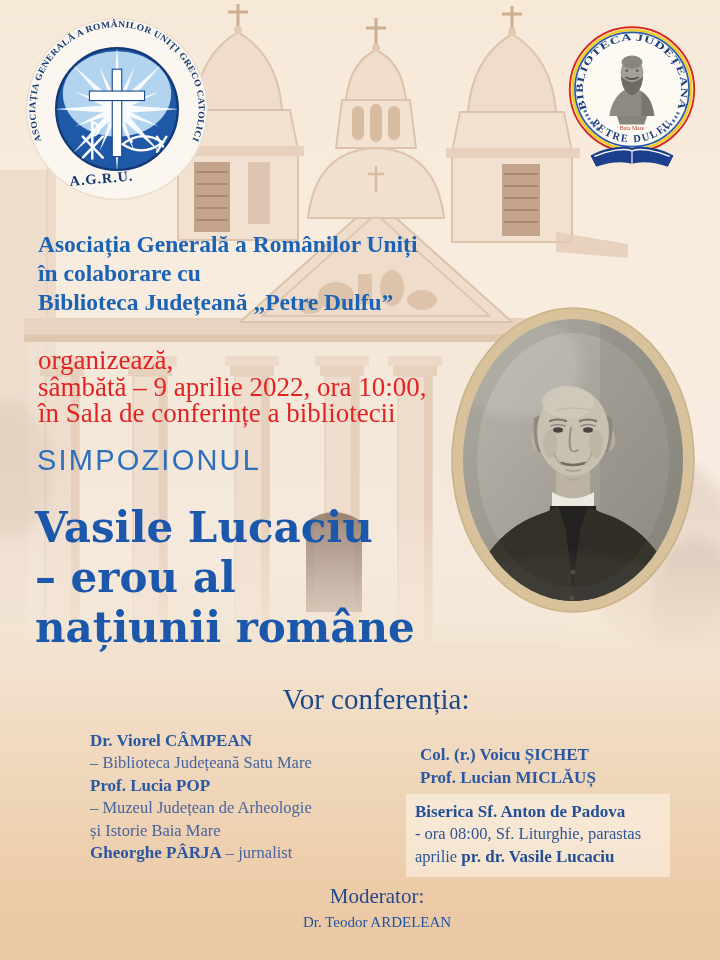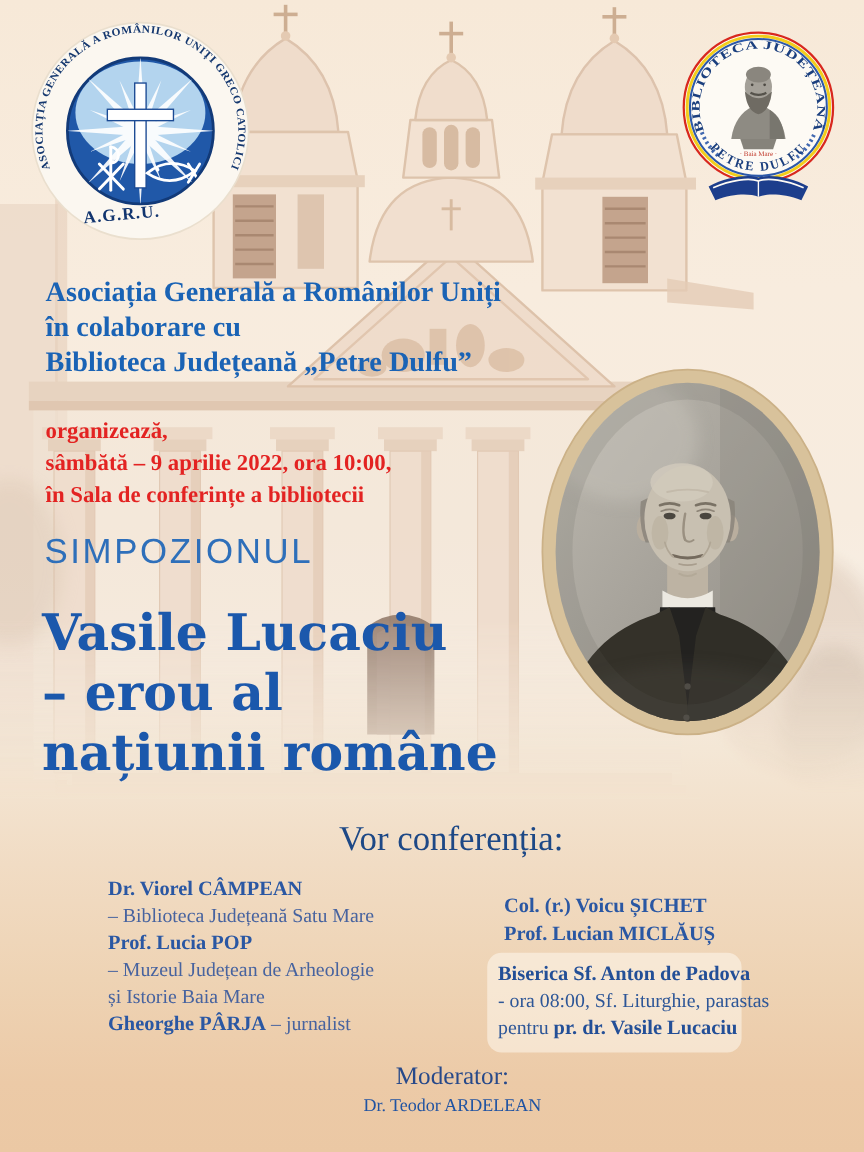--- a/index.html
+++ b/index.html
@@ -11,29 +11,29 @@
   .abs{position:absolute;}
   #church-bg{
     position:absolute;left:0;top:0;width:720px;height:680px;opacity:.95;
     -webkit-mask-image:linear-gradient(to bottom,#000 76%,rgba(0,0,0,0) 98%);
             mask-image:linear-gradient(to bottom,#000 76%,rgba(0,0,0,0) 98%);
   }
   #logo-agru{left:22px;top:14px;width:190px;height:194px;}
   #logo-lib{left:566px;top:22px;width:132px;height:152px;}
   #portrait{left:450px;top:306px;width:246px;height:308px;}
   #org-block{left:38px;top:230px;font-weight:bold;font-size:23.5px;line-height:29px;color:#1a63b5;white-space:nowrap;}
-  #event-block{left:38px;top:347px;font-weight:bold;font-size:19px;line-height:26.5px;color:#e32322;white-space:nowrap;}
+  #event-block{left:38px;top:347px;font-weight:normal;font-size:27px;line-height:26.5px;color:#e32322;white-space:nowrap;}
   #kicker{left:37px;top:444px;font-family:"Liberation Sans",sans-serif;font-size:29px;letter-spacing:2.2px;color:#2e6fba;}
   #title-block{left:35px;top:503px;font-family:"DejaVu Serif",serif;font-weight:bold;font-size:42px;line-height:50px;color:#1b58ac;white-space:nowrap;}
   #vor-heading{left:0;right:0;top:683px;text-align:center;padding-left:32px;font-size:29px;color:#1d4886;}
   #speakers-left{left:78px;top:730px;font-size:16.5px;line-height:22.4px;color:#47639f;white-space:nowrap;margin-left:12px;}
   #speakers-right{left:420px;top:744px;font-size:17px;line-height:22.5px;color:#2a57a3;font-weight:bold;white-space:nowrap;}
   .sp-bold{font-weight:bold;font-size:17px;color:#2a57a3;}
-  #church-note{left:406px;top:794px;width:212px;box-sizing:border-box;padding:7px 9px 9px;background:rgba(255,251,243,.5);
-    border-radius:12px;font-size:16.5px;line-height:22.4px;color:#2d5697;white-space:nowrap;}
+  #church-note{left:406px;top:794px;width:264px;box-sizing:border-box;padding:7px 9px 9px;background:rgba(255,251,243,.5);
+    border-radius:1px;font-size:16.5px;line-height:22.4px;color:#2d5697;white-space:nowrap;}
   .note-bold{font-weight:bold;font-size:17px;color:#234f97;}
   #moderator-block{left:0;right:0;top:884px;text-align:center;color:#27498a;font-size:21px;line-height:24px;padding-left:34px;}
   #moderator-name{display:block;margin-top:2px;font-weight:normal;font-size:15px;color:#2053a2;}
 </style>
 </head>
 <body>
 
 <div class="poster">
 
   <svg id="church-bg" viewBox="0 0 720 680" xmlns="http://www.w3.org/2000/svg">
@@ -332,21 +332,21 @@
   </div>
 
   <div id="speakers-right" class="abs">
     <div>Col. (r.) Voicu ȘICHET</div>
     <div>Prof. Lucian MICLĂUȘ</div>
   </div>
 
   <div id="church-note" class="abs">
     <div class="note-bold">Biserica Sf. Anton de Padova</div>
     <div>- ora 08:00, Sf. Liturghie, parastas</div>
-    <div><span>pentru </span><span class="note-bold">pr. dr. Vasile Lucaciu</span></div>
+    <div><span>aprilie </span><span class="note-bold">pr. dr. Vasile Lucaciu</span></div>
   </div>
 
   <div id="moderator-block" class="abs">
     <span>Moderator:</span>
     <span id="moderator-name">Dr. Teodor ARDELEAN</span>
   </div>
 
 </div>
 
 </body></html>

